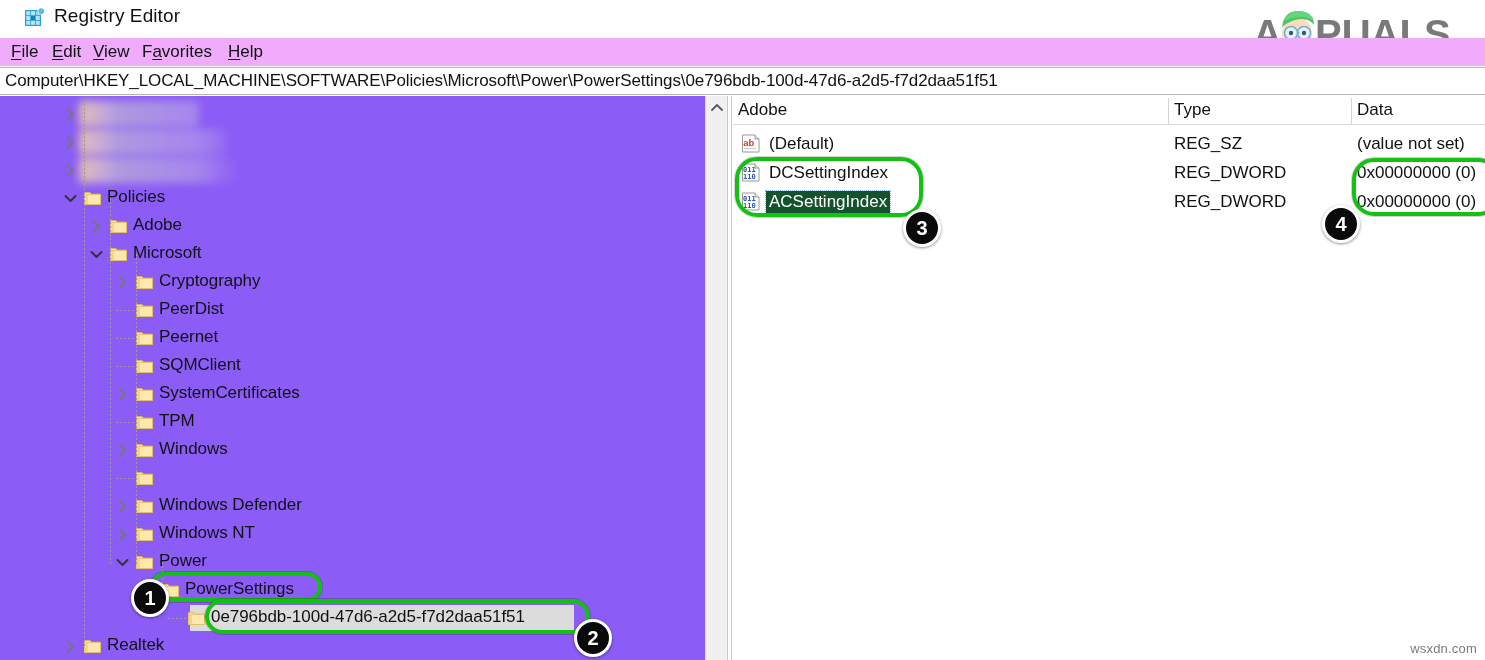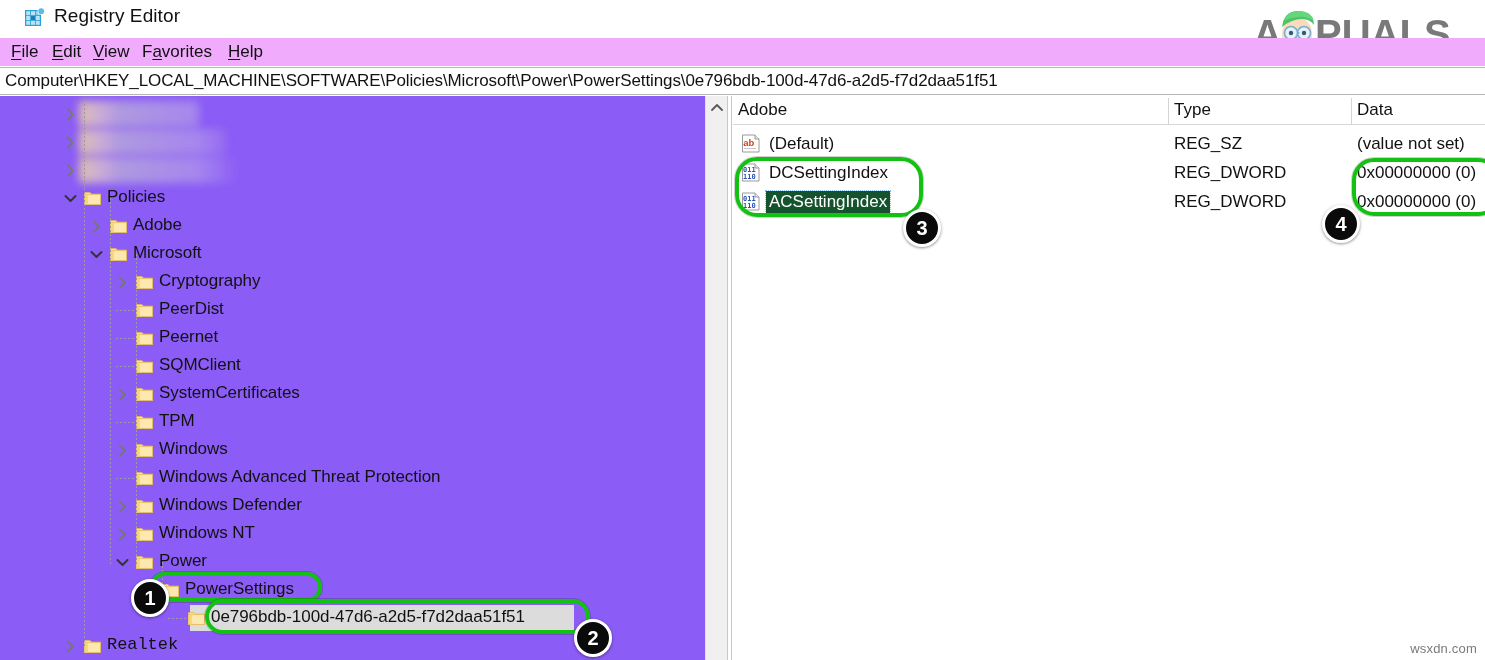--- a/index.html
+++ b/index.html
@@ -361,21 +361,20 @@
             <path d="M0.6 4.7 h3.2 v9.7 h-3.2 z" fill="#f7d37a"></path>
           </svg></span>
         <span class="tree-label" style="left: 159px;">Windows</span>
       </div>
       <div class="tree-row" style="top: 368px;">
         <span class="folder" style="left: 136px; top: 6px;"><svg viewBox="0 0 17 15" width="17" height="15">
             <path d="M0.5 2.5 h5.5 l1.4 1.6 h9.1 v10.4 h-16 z" fill="#fcdf8f" stroke="#e0b85a" stroke-width="0.8"></path>
             <path d="M0.5 4.6 h16 v9.9 h-16 z" fill="#fde9b0" stroke="#e0b85a" stroke-width="0.7"></path>
             <path d="M0.6 4.7 h3.2 v9.7 h-3.2 z" fill="#f7d37a"></path>
           </svg></span>
-        <span class="tree-label" style="left: 159px;">Windows Advanced Threat Protection</span>
       </div>
       <div class="tree-row" style="top: 396px;">
         <span class="tw" style="left: 114px;">
           <svg width="9" height="13" viewBox="0 0 9 13">
             <path d="M2 1.5 L7 6.5 L2 11.5" stroke="#767676" stroke-width="2" fill="none" stroke-linecap="round" stroke-linejoin="round"></path>
           </svg>
         </span>
         <span class="folder" style="left: 136px; top: 6px;"><svg viewBox="0 0 17 15" width="17" height="15">
             <path d="M0.5 2.5 h5.5 l1.4 1.6 h9.1 v10.4 h-16 z" fill="#fcdf8f" stroke="#e0b85a" stroke-width="0.8"></path>
             <path d="M0.5 4.6 h16 v9.9 h-16 z" fill="#fde9b0" stroke="#e0b85a" stroke-width="0.7"></path>
@@ -430,21 +429,21 @@
         <span class="tw" style="left: 62px;">
           <svg width="9" height="13" viewBox="0 0 9 13">
             <path d="M2 1.5 L7 6.5 L2 11.5" stroke="#767676" stroke-width="2" fill="none" stroke-linecap="round" stroke-linejoin="round"></path>
           </svg>
         </span>
         <span class="folder" style="left: 84px; top: 6px;"><svg viewBox="0 0 17 15" width="17" height="15">
             <path d="M0.5 2.5 h5.5 l1.4 1.6 h9.1 v10.4 h-16 z" fill="#fcdf8f" stroke="#e0b85a" stroke-width="0.8"></path>
             <path d="M0.5 4.6 h16 v9.9 h-16 z" fill="#fde9b0" stroke="#e0b85a" stroke-width="0.7"></path>
             <path d="M0.6 4.7 h3.2 v9.7 h-3.2 z" fill="#f7d37a"></path>
           </svg></span>
-        <span class="tree-label" style="left: 107px; font-family: Liberation Mono, monospace;">Realtek</span>
+        <span class="tree-label" style="left: 107px;">Realtek</span>
       </div>
       <div class="dots-v" style="left: 84px; top: 4px; height: 548px;"></div>
       <div class="dots-v" style="left: 110px; top: 102px; height: 366px;"></div>
       <div class="dots-v" style="left: 136px; top: 158px; height: 310px;"></div>
       <div class="dots-v" style="left: 162px; top: 466px; height: 44px;"></div>
       <div class="dots-h" style="left: 116px; top: 214px; width: 18px;"></div>
       <div class="dots-h" style="left: 116px; top: 242px; width: 18px;"></div>
       <div class="dots-h" style="left: 116px; top: 270px; width: 18px;"></div>
       <div class="dots-h" style="left: 116px; top: 326px; width: 18px;"></div>
       <div class="dots-h" style="left: 116px; top: 382px; width: 18px;"></div>

